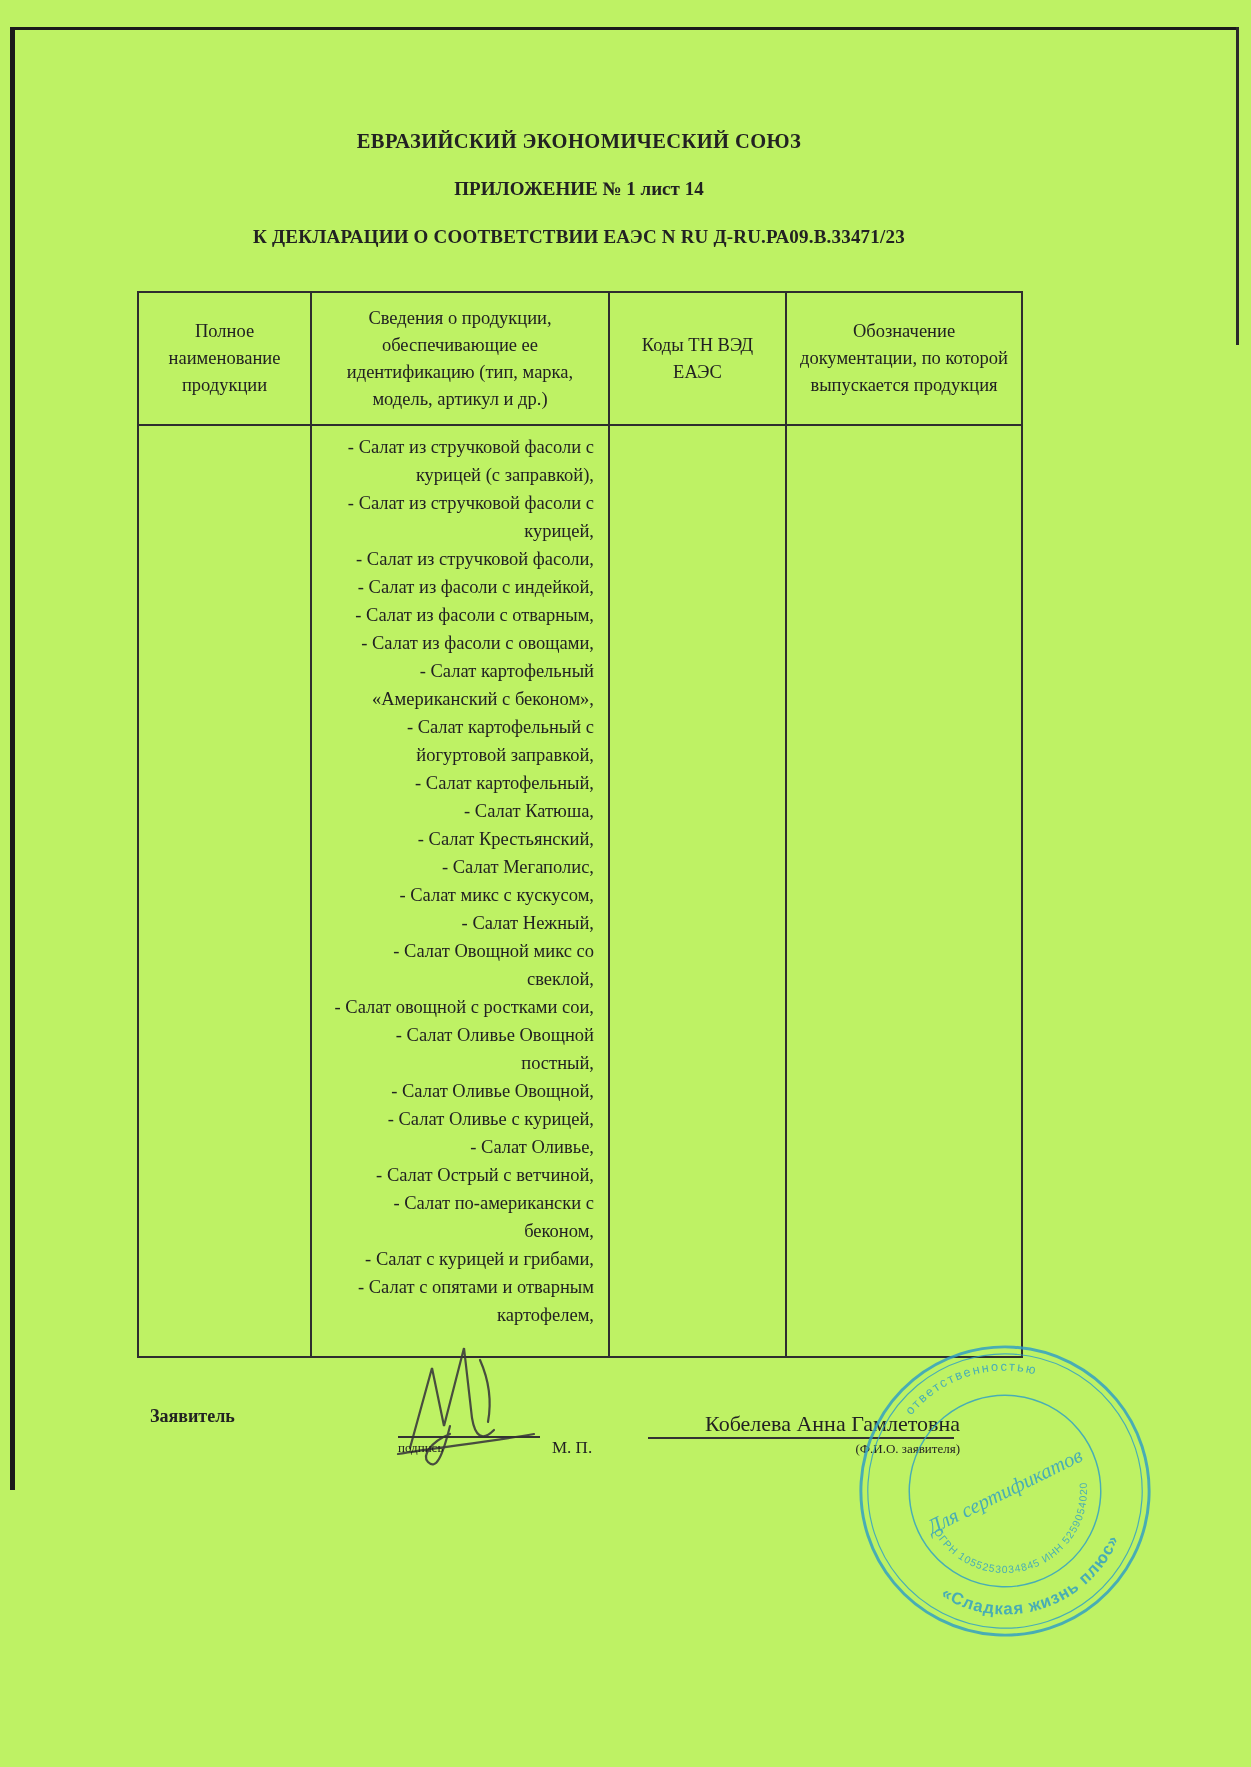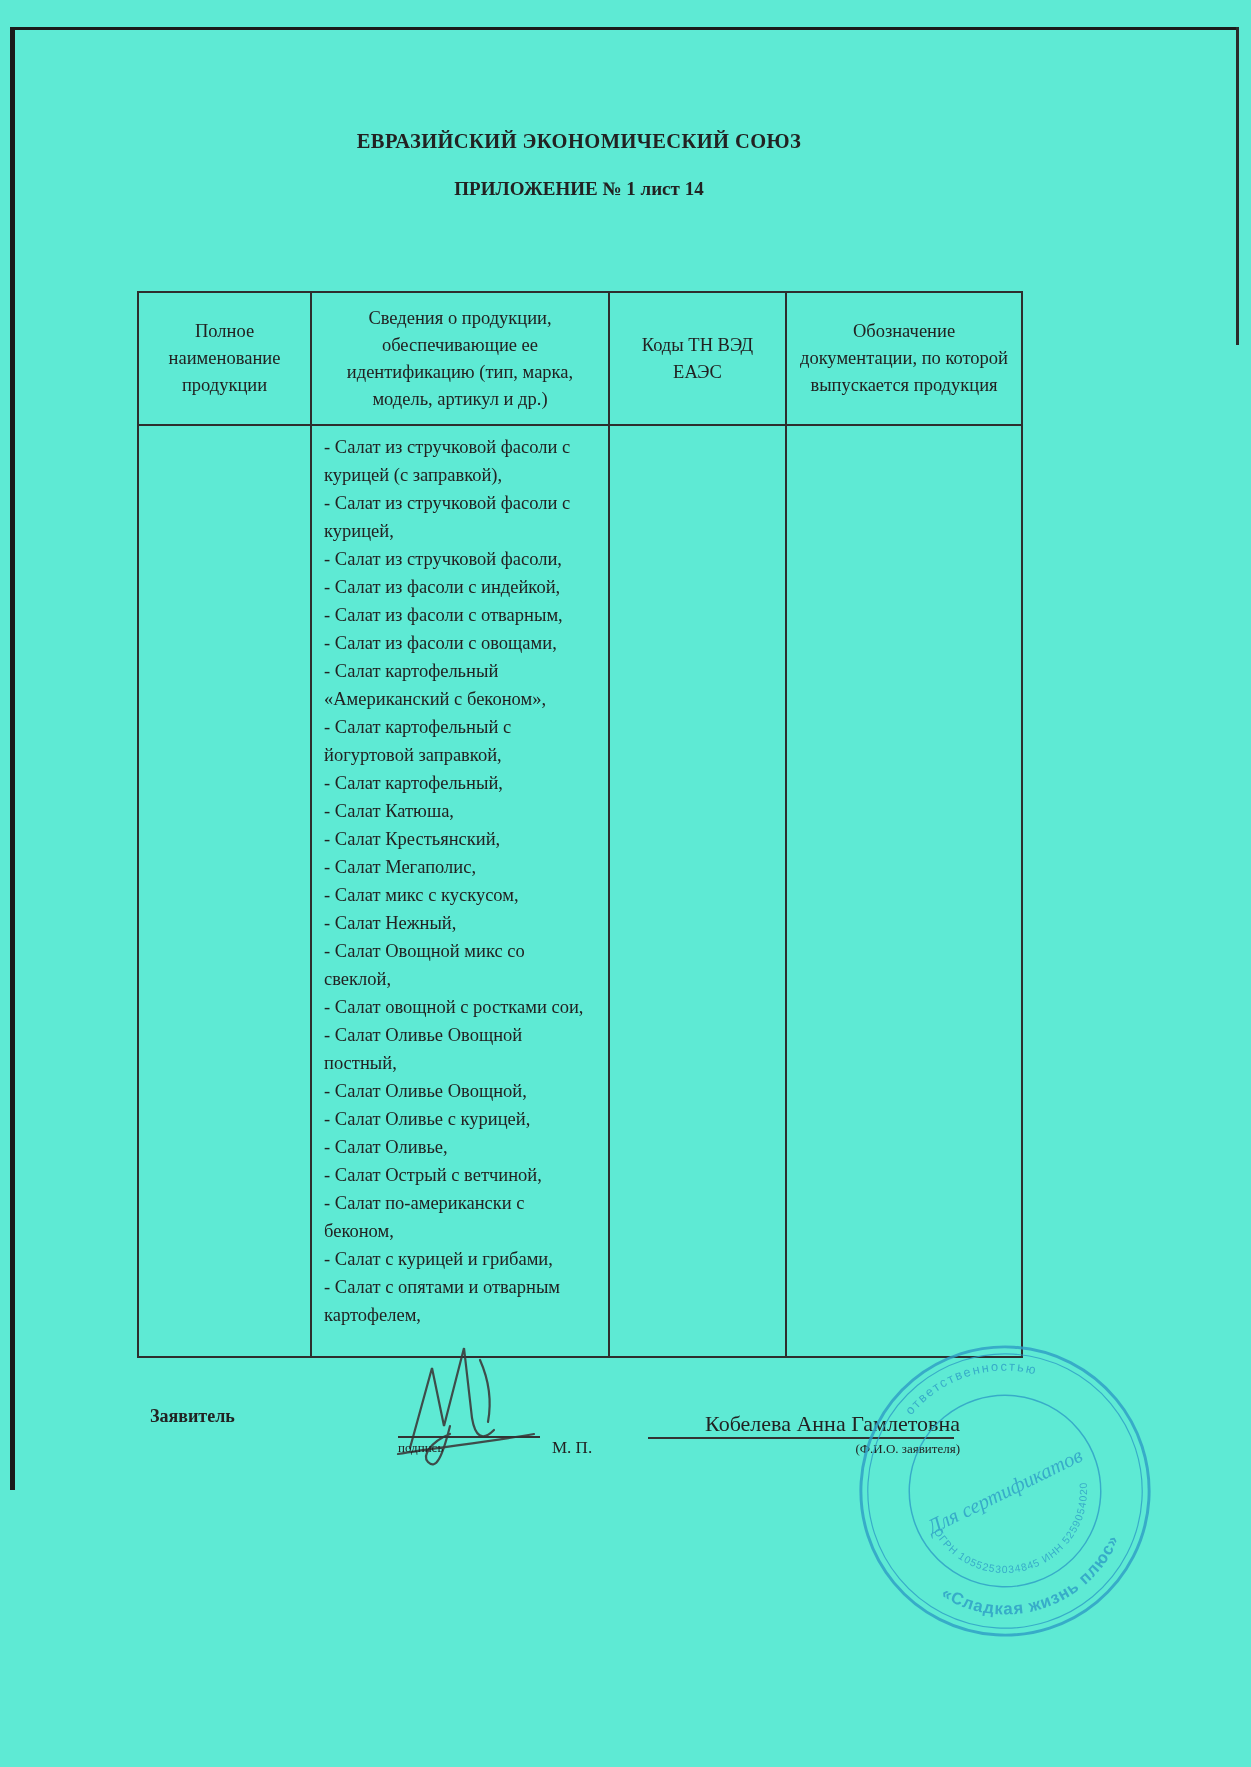--- a/index.html
+++ b/index.html
@@ -1,42 +1,42 @@
 <!DOCTYPE html>
 <html><head>
 <meta charset="utf-8">
 <style>
   * { margin:0; padding:0; box-sizing:border-box; }
   html,body { background:#ffffff; }
   body {
     width:1251px; height:1767px; position:relative; overflow:hidden;
     font-family:"Liberation Serif", serif; color:#222;
   }
-  .page { position:absolute; inset:0; background:#5eead4; }
+  .page { position:absolute; inset:0; background:#bef264; }
 
   
   .scan-edge { position:absolute; background:#1b1b1b; }
   .scan-edge-left  { left:10px;  top:27px; width:5px;   height:1463px; }
   .scan-edge-top   { left:10px;  top:27px; width:1229px; height:3px;  }
   .scan-edge-right { left:1236px; top:27px; width:3px;  height:318px; background:#2a2a2a; }
 
   
   .headings { position:absolute; left:137px; top:130px; width:884px; text-align:center; }
   .title    { font-size:20.5px; font-weight:bold; letter-spacing:.4px; }
   .subtitle { font-size:19px;   font-weight:bold; margin-top:25px; }
   .decl     { font-size:19px;   font-weight:bold; margin-top:26px; letter-spacing:.2px; }
 
   
   .doc-table { position:absolute; left:137px; top:291px; width:884px;
                border-collapse:collapse; table-layout:fixed; }
   .doc-table col.c1 { width:173px; }
   .doc-table col.c2 { width:298px; }
   .doc-table col.c3 { width:177px; }
   .doc-table col.c4 { width:236px; }
-  .doc-table th, .doc-table td { border:2px solid #2e2e2e; }
+  .doc-table th, .doc-table td { border:2px solid #2e2e2e;text-align:right; }
   .doc-table th {
     font-weight:normal; font-size:18.5px; line-height:27px;
     text-align:center; vertical-align:middle; height:133px; padding:8px 10px;
   }
   .doc-table th.h3 { padding:8px 10px; }
   .cell-details {
     vertical-align:top; height:932px; padding:7px 14px 0 12px;
     font-size:18.5px; line-height:28px; text-align:left;
   }
   .product-line { }
@@ -67,20 +67,21 @@
 
 <div class="page">
 
   <div class="scan-edge scan-edge-left"></div>
   <div class="scan-edge scan-edge-top"></div>
   <div class="scan-edge scan-edge-right"></div>
 
   <div class="headings">
     <div class="title">ЕВРАЗИЙСКИЙ ЭКОНОМИЧЕСКИЙ СОЮЗ</div>
     <div class="subtitle">ПРИЛОЖЕНИЕ № 1 лист 14</div>
+    <div class="decl">К ДЕКЛАРАЦИИ О СООТВЕТСТВИИ ЕАЭС N RU Д-RU.РА09.В.33471/23</div>
   </div>
 
   <table class="doc-table">
     <colgroup>
         <col class="c1">
         <col class="c2">
         <col class="c3">
         <col class="c4">
       </colgroup>
     <thead>

